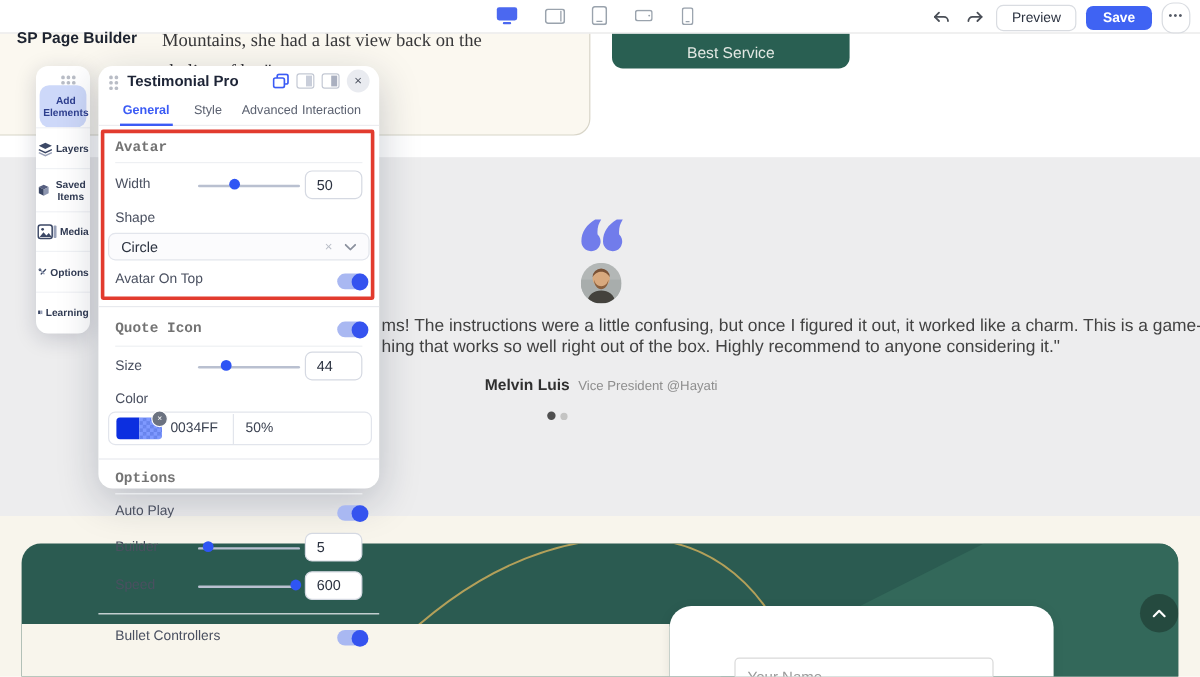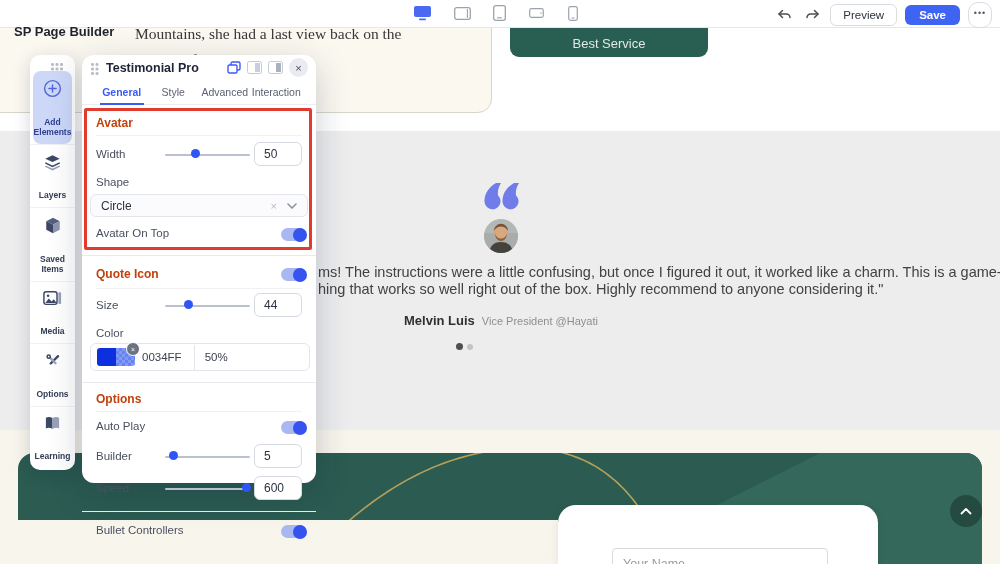--- a/index.html
+++ b/index.html
@@ -47,43 +47,43 @@
               border-radius:18px 18px 0 0;box-shadow:0 2px 10px rgba(0,0,0,.08);}
   .name-input{position:absolute;left:54px;top:43px;width:194px;height:30px;border:1px solid #d9d9d9;
               border-radius:4px;padding:0 10px;font-size:12.5px;color:#333;font-family:"Liberation Sans",sans-serif;}
   .name-input::placeholder{color:#9a9a9a;}
   .scrolltop{position:absolute;left:932px;top:42px;width:32px;height:32px;border-radius:50%;
              background:rgba(15,25,22,.38);display:flex;align-items:center;justify-content:center;}
   
   .sidebar{position:absolute;left:30px;top:55px;width:45px;background:#fff;border-radius:10px;
            box-shadow:0 4px 18px rgba(20,30,60,.18);z-index:40;padding:4px 0 2px;}
   .sb-handle{display:flex;justify-content:center;padding:4px 0 5px;}
-  .sb-item{display:flex;flex-direction:column;align-items:center;gap:19px;padding:8px 1px 7px;
+  .sb-item{display:flex;align-items:center;gap:2px;padding:8px 1px 7px;
            border-top:1px solid #f0f2f5;}
   .sb-item:first-of-type{border-top:none;}
   .sb-label{font-size:8.5px;font-weight:700;color:#323c54;text-align:center;line-height:10px;}
   .sb-active{background:#cdd8f9;border-radius:8px;margin:0 3px;border-top:none;}
   .sb-active .sb-label{color:#2e3f8f;}
   
-  .panel{position:absolute;left:82px;top:55px;width:234px;height:428px;background:#fff;border-radius:12px;
+  .panel{position:absolute;left:82px;top:55px;width:234px;height:352px;background:#fff;border-radius:12px;
          box-shadow:0 10px 34px rgba(20,30,60,.22);z-index:50;}
   .p-head{position:absolute;left:0;top:0;width:100%;height:25px;display:flex;align-items:center;}
   .p-title{position:absolute;left:24px;top:6px;font-size:12.5px;font-weight:700;color:#1d2436;}
   .p-hicons{position:absolute;right:8px;top:3px;display:flex;align-items:center;gap:6px;}
   .dockic{width:13px;height:11px;border:1px solid #c4c9d4;border-radius:2.5px;background:#fff;position:relative;}
   .dockic .half{position:absolute;top:1px;bottom:1px;width:5px;background:#c9ceda;}
   .p-close{width:19px;height:19px;border-radius:50%;background:#e9ebf0;display:flex;align-items:center;
            justify-content:center;font-size:11px;color:#4c5260;}
   .tabs{position:absolute;left:0;top:25px;width:100%;height:25px;display:flex;align-items:center;
         border-bottom:1px solid #ededf1;padding:0 14px;box-sizing:border-box;gap:0;}
   .tab{font-size:10.5px;color:#5b6170;flex:1;text-align:center;position:relative;height:100%;
        display:flex;align-items:center;justify-content:center;}
   .tab-active{color:#3b5bf5;font-weight:700;}
   .tab-active:after{content:"";position:absolute;left:4px;right:4px;bottom:-1px;height:2px;background:#3b5bf5;}
-  .p-sechead{position:absolute;font-size:12px;font-weight:700;color:#c2410c;}
+  .p-sechead{position:absolute;font-size:12px;font-weight:700;color:#737373;font-family:Liberation Mono, monospace;}
   .p-label{position:absolute;font-size:11.5px;color:#4a5060;}
   .p-div{position:absolute;left:0;width:234px;height:1px;background:#eef0f3;}
   .pinput{position:absolute;width:48px;height:24px;border:1px solid #d5d9e2;border-radius:6px;
           font-size:12px;color:#2b3240;padding:0 0 0 9px;box-sizing:border-box;font-family:"Liberation Sans",sans-serif;}
   .slider{position:absolute;height:10px;}
   .sl-track{position:absolute;left:0;right:0;top:4.5px;height:2px;background:#b9c0d0;border-radius:1px;}
   .sl-thumb{position:absolute;top:0;width:9px;height:9px;border-radius:50%;background:#2f55f4;}
   .toggle{position:absolute;width:25px;height:13px;border-radius:7px;background:#a9b8f2;}
   .toggle .knob{position:absolute;right:-1px;top:-0.5px;width:14px;height:14px;border-radius:50%;background:#3553ef;}
   .select{position:absolute;left:8px;width:218px;height:23px;border:1px solid #e2e5ec;border-radius:6px;

